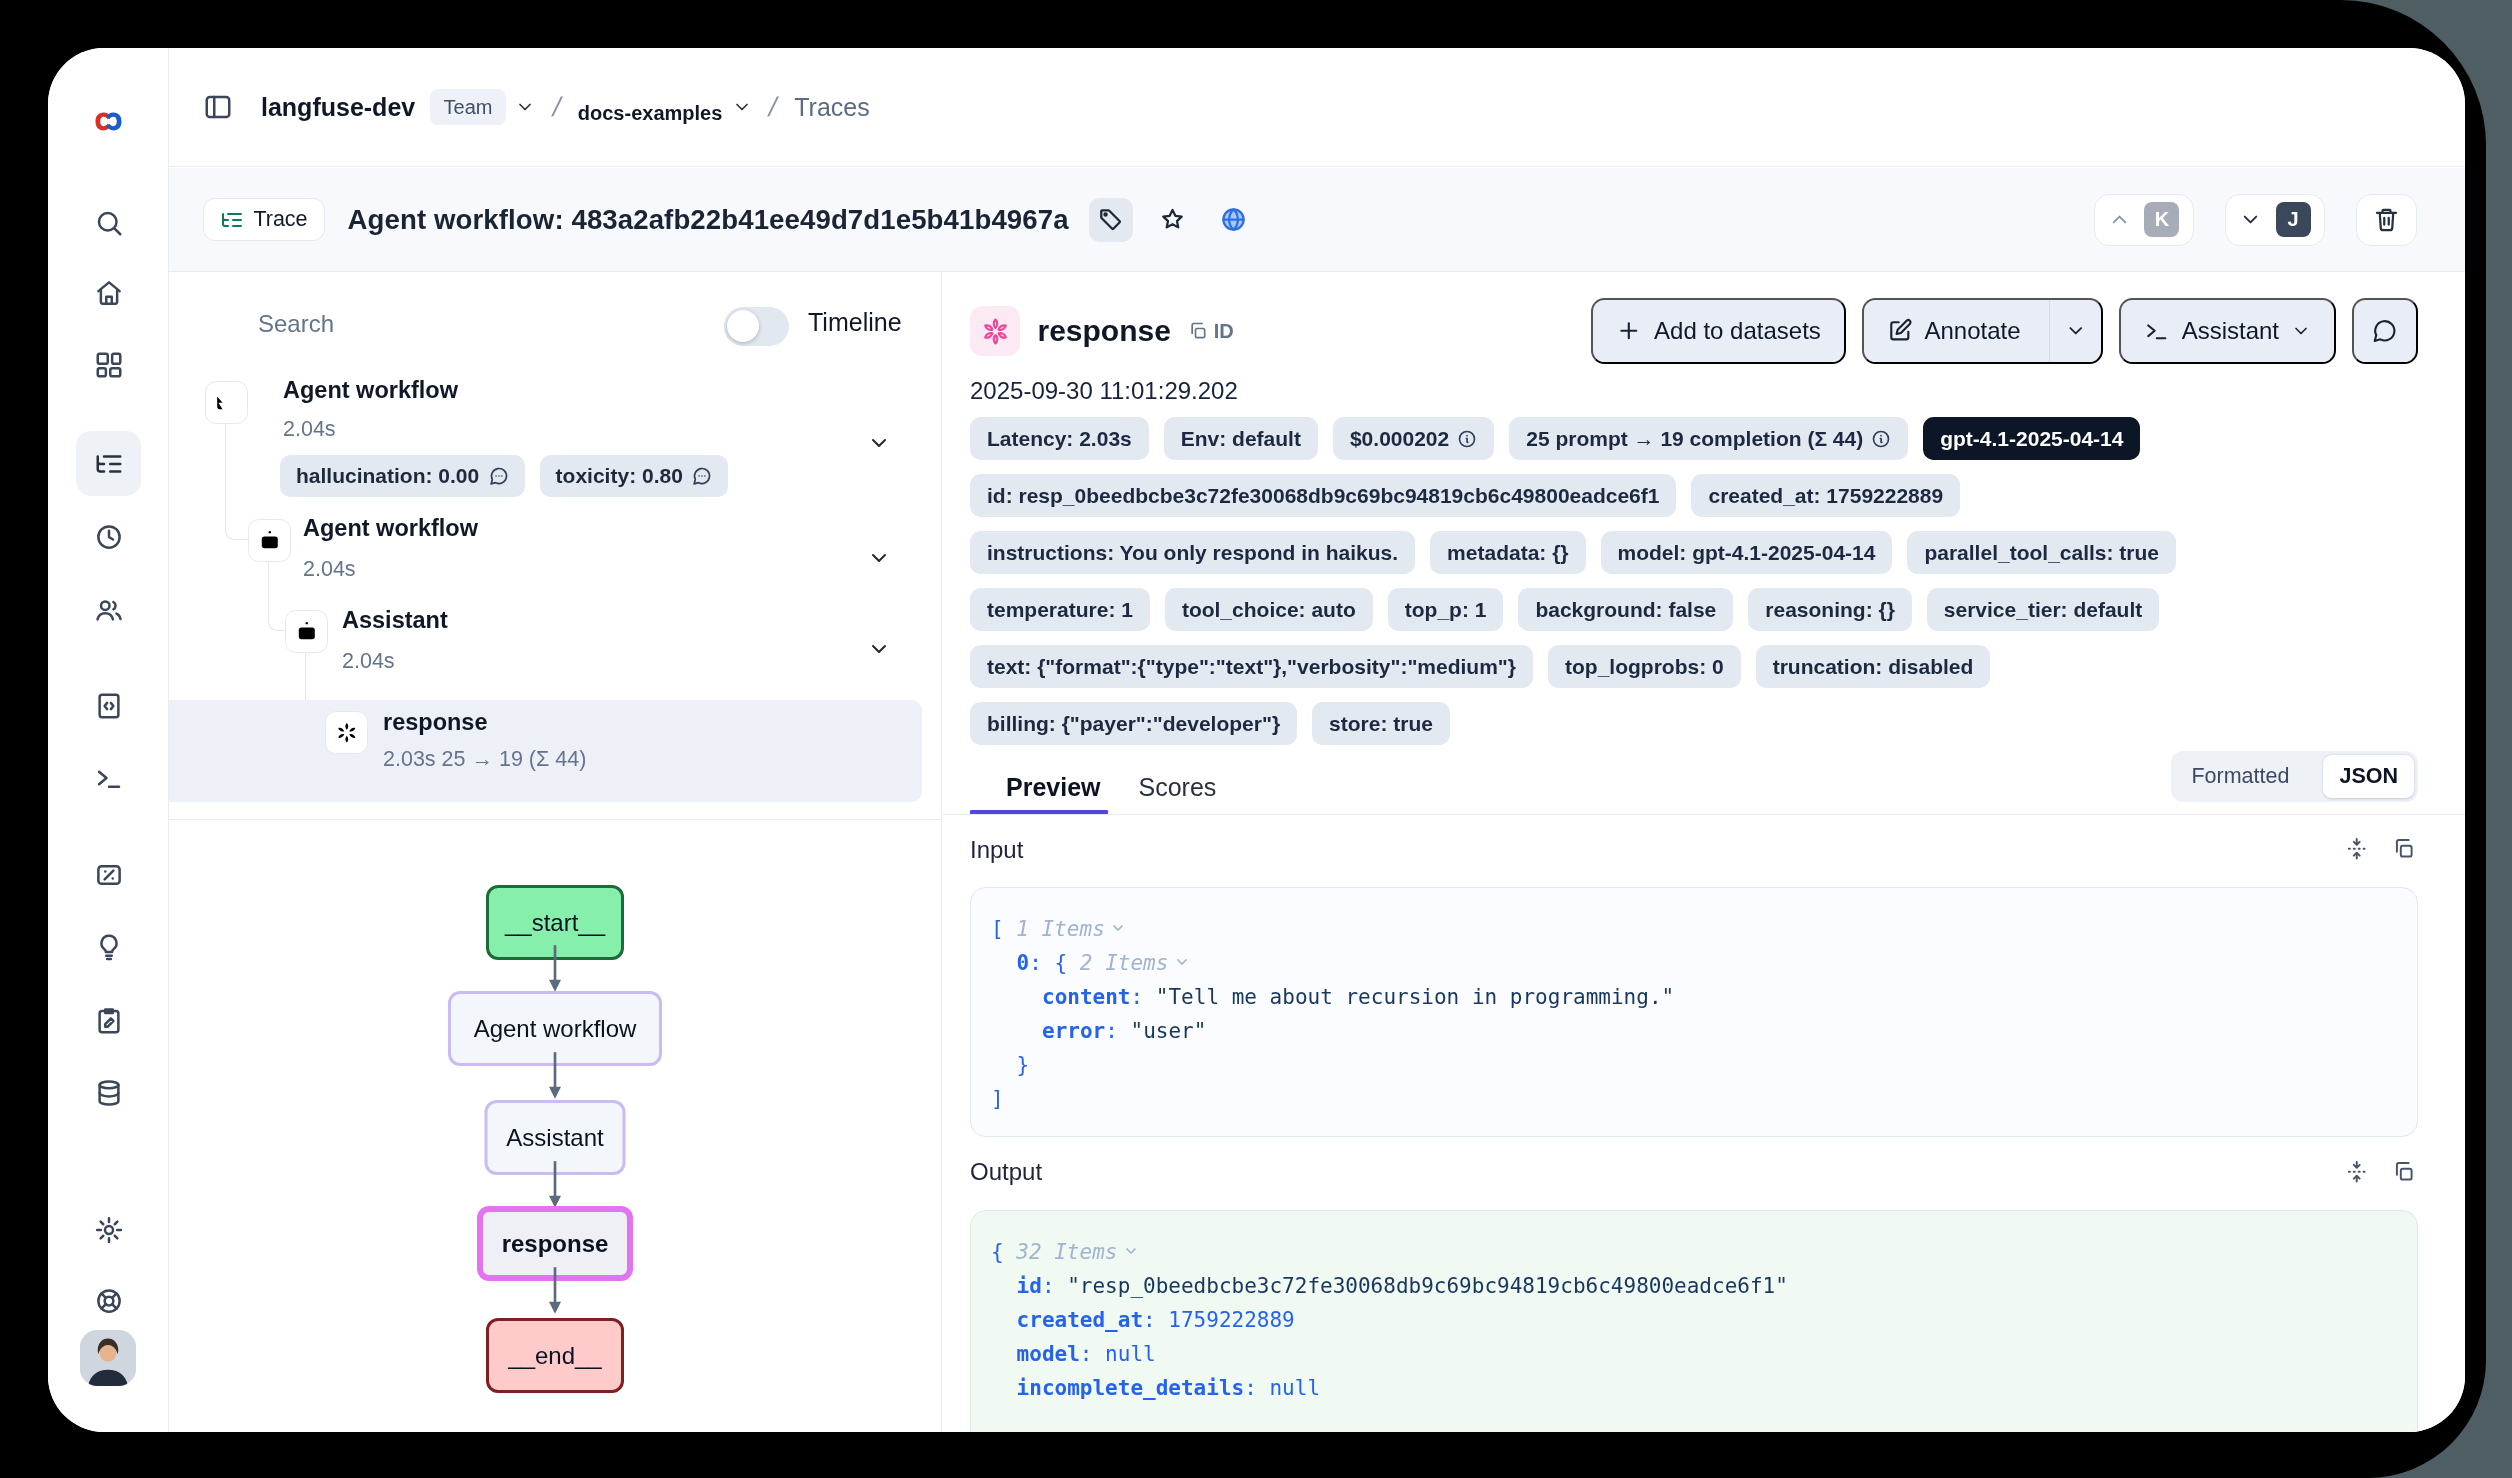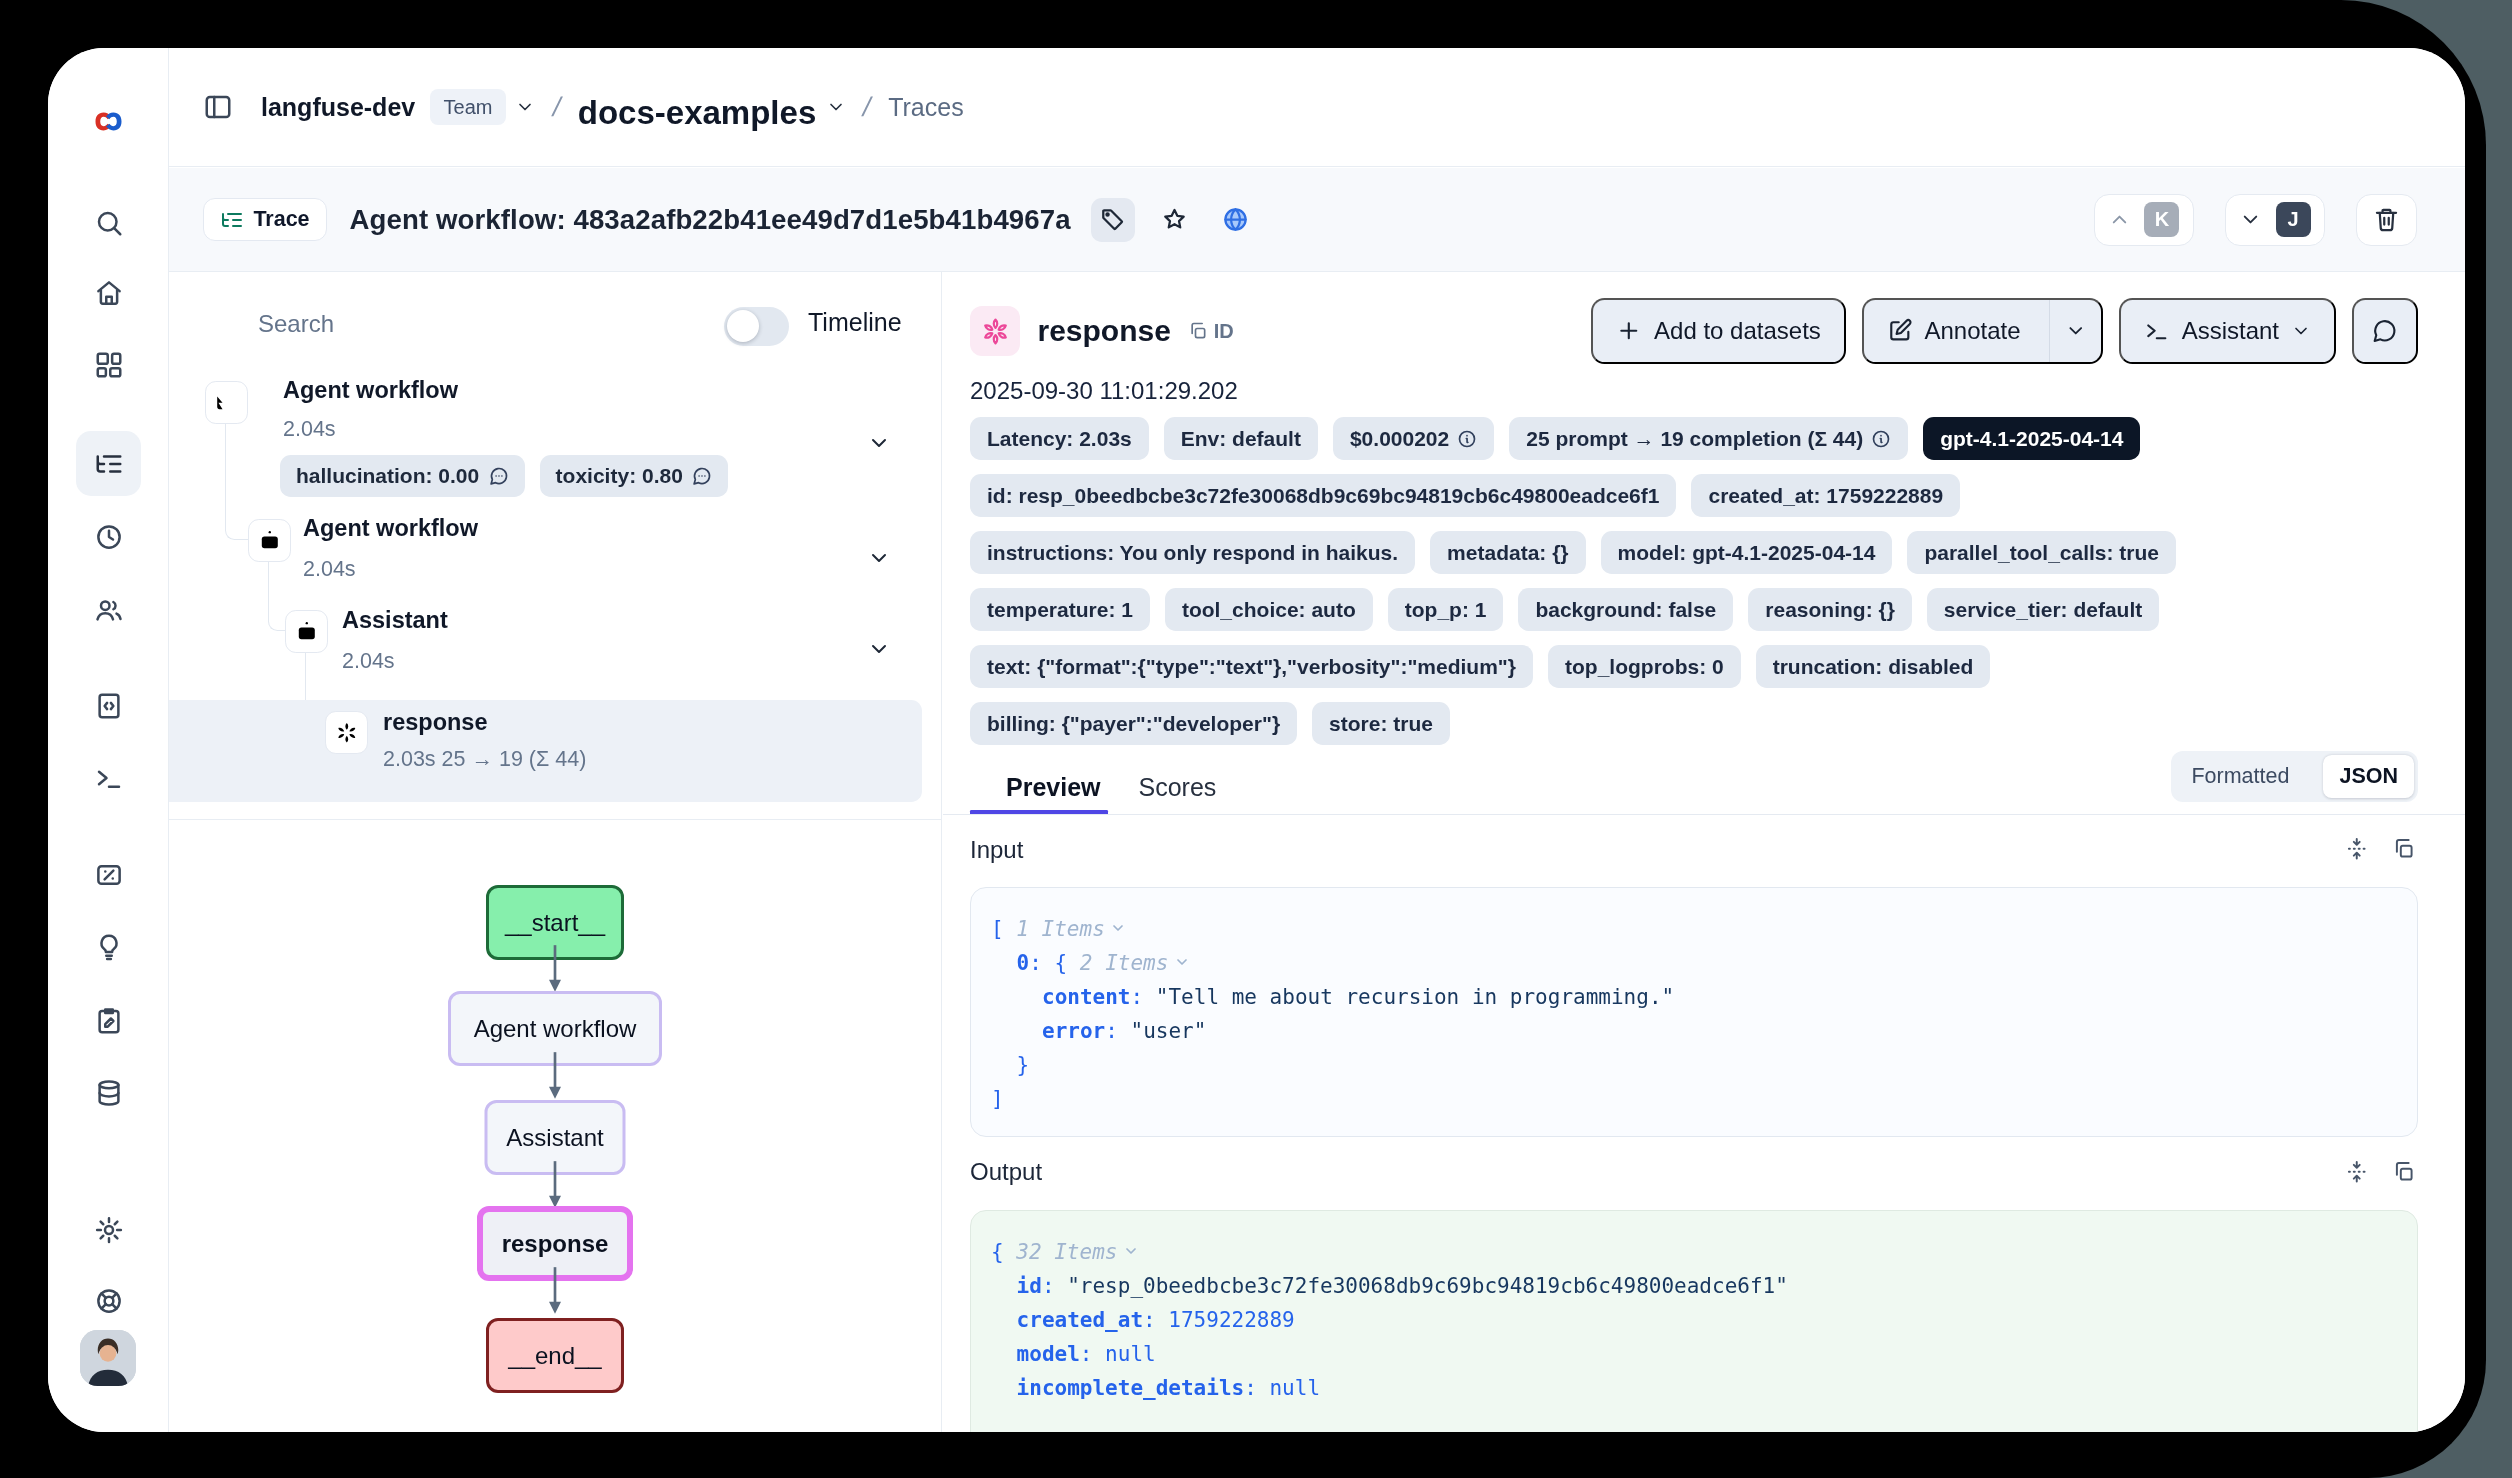--- a/index.html
+++ b/index.html
@@ -24,25 +24,25 @@
   
   .topbar { position:absolute; left:121px; top:0; right:0; height:118px; background:#fff;
     display:flex; align-items:center; padding-left:34px; }
   .hdiv { position:absolute; left:0; right:0; height:1.3px; background:#e8edf3; }
   .titlebar { position:absolute; left:121px; top:120px; right:0; height:103px; background:#f7f9fc;
     display:flex; align-items:center; padding:0 48px 0 34px; }
   .crumb-org { font-size:25px; font-weight:700; color:#101828; margin-left:28px; }
   .crumb-badge { margin-left:15px; background:#eef2f8; color:#41506a; font-size:20px; font-weight:500;
     padding:6.7px 13.4px; border-radius:8px; }
   .crumb-sep { font-size:27px; color:#8795ab; margin:0 17.5px; transform:skewX(-12deg); font-weight:300;}
-  .crumb-proj { font-size:33px; font-weight:600; color:#101828;margin-top:12px; }
+  .crumb-proj { font-size:20px; font-weight:600; color:#101828;margin-top:12px; }
   .crumb-cur { font-size:25px; color:#5b6b83; }
   .chev { font-size:20px; color:#27303f; margin-left:9.4px; display:inline-flex; }
   .type-badge { display:inline-flex; align-items:center; gap:9.4px; background:#fff;
-    border:1.3px solid #e4e9f1; border-radius:12px; padding:8px 16px; font-size:21.5px; font-weight:700; }
+    border:1.3px solid #e4e9f1; border-radius:12px; padding:8px 16px; font-size:21.5px; font-weight:400; }
   .trace-title { font-size:27.6px; font-weight:700; color:#1b2434; margin-left:23px; letter-spacing:0.1px; }
   .title-icons { display:flex; align-items:center; gap:17.5px; margin-left:20px; }
   .icon-sq { width:44px; height:44px; border-radius:10.8px; display:flex; align-items:center;
     justify-content:center; font-size:27px; color:#1e2837; }
   .icon-sq.filled { background:#e4e9f1; }
   .nav-group { margin-left:auto; display:flex; gap:31px; align-items:center; }
   .nav-btn { display:flex; align-items:center; gap:13.4px; background:#fff; border:1.3px solid #e5eaf1;
     border-radius:15px; height:52px; padding:0 13.4px; font-size:20px; cursor:pointer; }
   .key-badge { width:35px; height:35px; border-radius:8px; color:#fff; font-weight:700; font-size:20px;
     display:flex; align-items:center; justify-content:center; }

